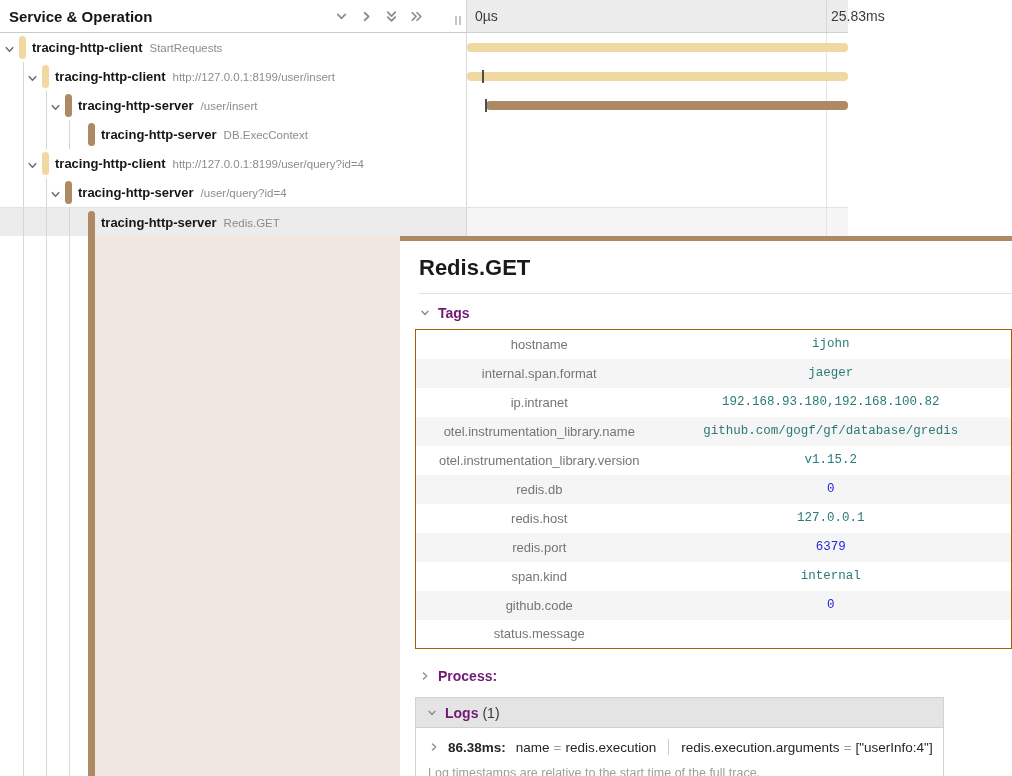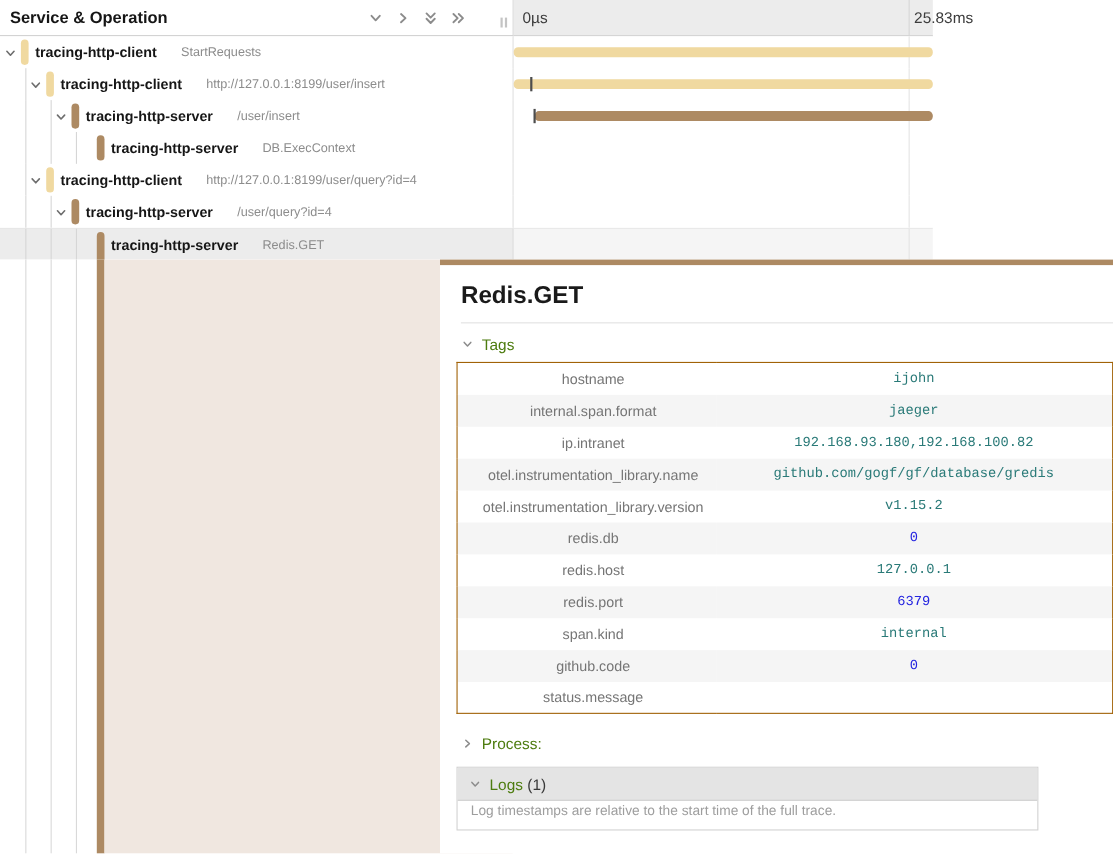--- a/index.html
+++ b/index.html
@@ -28,21 +28,21 @@
   .row { display:flex; height:29px; }
   .tree-cell { width:467px; border-right:1px solid #d9d9d9; position:relative; background:#fff; }
   .time-cell { flex:1; position:relative; background:#fff; }
   .row.selected .tree-cell { background:#ececec; }
   .row.selected .time-cell { background:#f5f5f5; }
   .row.selected { border-top:1px solid #e2e2e2; }
 
   .guide { position:absolute; top:0; bottom:0; width:1px; background:#d6d6d6; }
   .minibar { position:absolute; top:3px; height:23px; width:7px; border-radius:3.5px; }
   .tree-chev { position:absolute; top:9px; }
-  .labels { position:absolute; top:0; height:29px; display:flex; align-items:center; white-space:nowrap;gap:15px; }
+  .labels { position:absolute; top:0; height:29px; display:flex; align-items:center; white-space:nowrap; }
   .svc { font-size:13px; font-weight:700; color:#161616; }
   .op  { font-size:11.5px; color:#8c8c8c; margin-left:7px; }
 
   .grid { position:absolute; left:359px; top:0; bottom:0; width:1px; background:#e4e4e4; }
   .bar { position:absolute; top:10px; height:9px; border-radius:4px; }
   .bar .tickmark { position:absolute; top:-2px; width:2px; height:13px; background:#4d4d4d; }
 
   .c-client { background:#f0d9a0; }
   .c-server { background:#ad8a63; }
 
@@ -51,21 +51,21 @@
   .detail-left { width:467px; position:relative; background:#fff; }
   .detail-left .dguide { position:absolute; top:0; bottom:0; width:1px; background:#d9d9d9; }
   .detail-left .dbar { position:absolute; top:0; bottom:0; left:88px; width:7px; background:#ad8a63; }
   .detail-left .dpink { position:absolute; top:0; bottom:0; left:95px; width:371px; background:#f0e7e0; }
   .detail-right { flex:1; position:relative; background:#fff; }
   .accent { height:5px; background:#ad8a63; }
   .card { padding-left:15px; }
   .card-title { margin:14px 0 0 4px; font-size:22px; font-weight:700; color:#1a1a1a; }
   .title-divider { margin:12px 0 0 4px; border-bottom:1px solid #e2e2e2; }
   .sect-hdr { margin:11px 0 0 4px; display:flex; align-items:center; gap:7px; }
-  .sect-label { font-size:14px; font-weight:400; color:#4d7c0f;text-align:right; }
+  .sect-label { font-size:14px; font-weight:700; color:#701a75;text-align:right; }
 
   table.tags { margin-top:8px; width:597px; border-collapse:collapse; border:1px solid #a16207;text-align:center; }
   table.tags tr { height:29px; }
   table.tags tr:nth-child(even) { background:#f5f5f5; }
   td.k { width:235px; padding-left:12px; font-size:13px; color:#757575; }
   td.v { font-family:"Liberation Mono", monospace; font-size:12.5px;margin-left:26px; }
   td.v.t-string { color:#2a7a78; }
   td.v.t-number { color:#2525e0; }
 
   .process-hdr { margin:19px 0 0 4px; display:flex; align-items:center; gap:7px; }
@@ -326,19 +326,28 @@
         </div>
 
         <div class="logs-box">
           <div class="logs-hdr">
             <svg class="chev" width="12" height="12" viewBox="0 0 14 14">
                 <polyline points="3.5,5 7,8.8 10.5,5"></polyline>
               </svg>
             <span class="sect-label">Logs</span>
             <span class="logs-count">(1)</span>
           </div>
+          <div class="log-entry">
+            <svg class="chev" width="12" height="12" viewBox="0 0 14 14">
+                <polyline points="5.2,3.5 9,7 5.2,10.5"></polyline>
+              </svg>
+            <span class="log-time">86.38ms:</span>
+            <span class="log-field"><span>name</span><span class="log-eq">=</span><span>redis.execution</span></span>
+            <span class="log-sep"></span>
+            <span class="log-field"><span>redis.execution.arguments</span><span class="log-eq">=</span><span>["userInfo:4"]</span></span>
+          </div>
           <div class="log-note">Log timestamps are relative to the start time of the full trace.</div>
         </div>
       </div>
     </div>
   </div>
 
 </div>
 
 </body></html>

